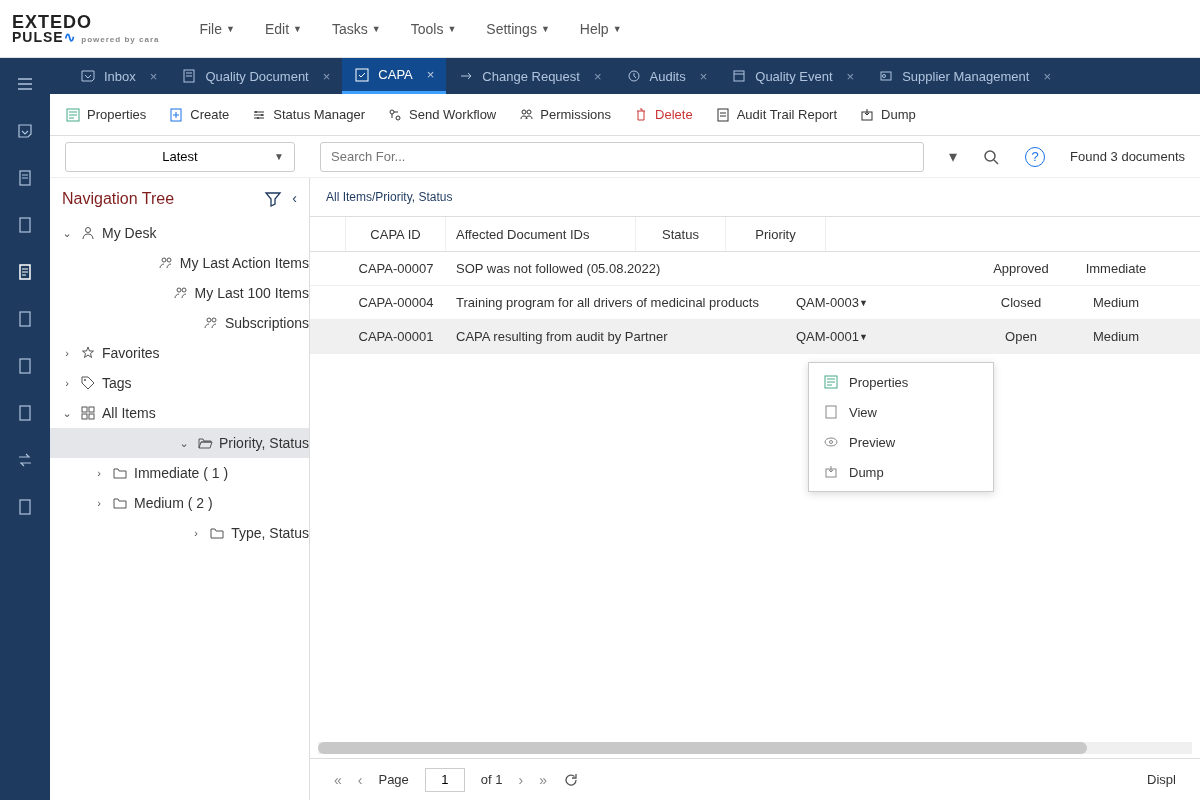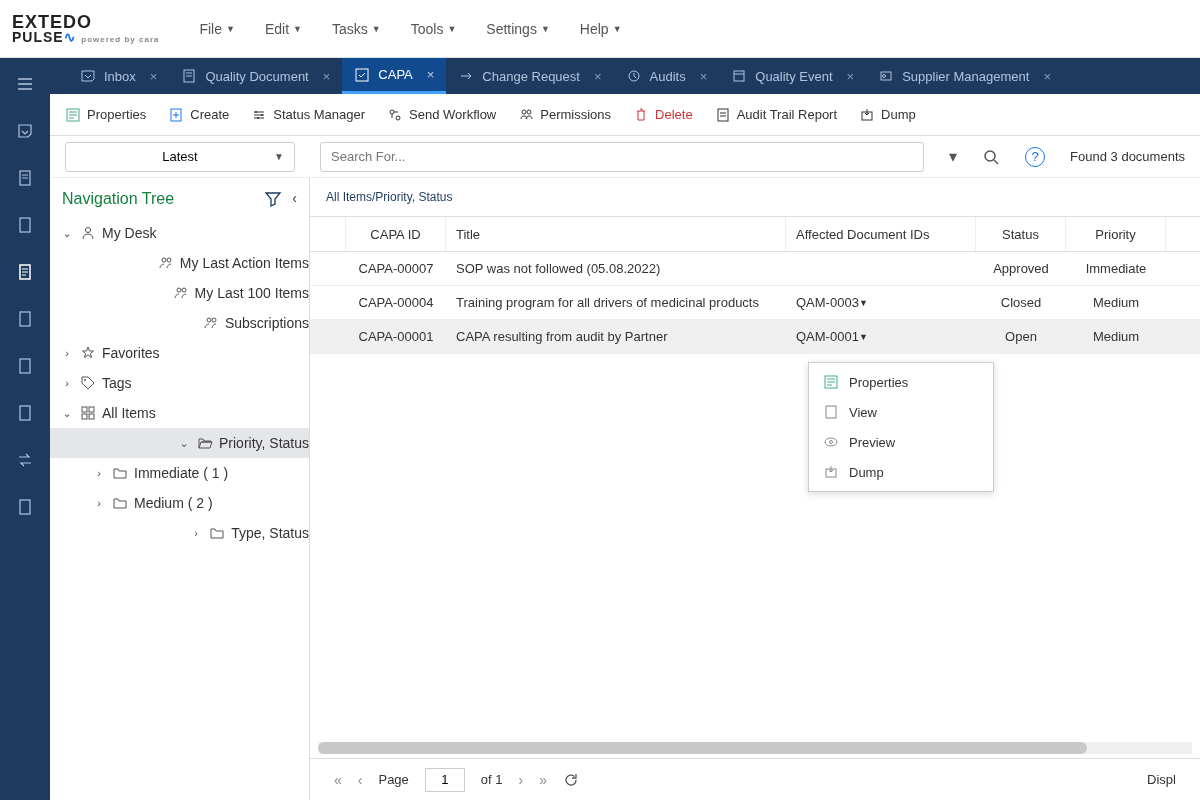--- a/index.html
+++ b/index.html
@@ -37,21 +37,21 @@
 .dropdown .dd-caret { position:absolute; right:10px; font-size:10px; color:#555;}
 .search-input { flex: 1; height: 30px; border: 1px solid #ccc; border-radius: 3px; padding: 0 10px; font-size: 13px; color:#999;}
 .search-ic { color:#555; cursor:pointer;}
 .help-ic { color:#1A73E8; cursor:pointer; border:1.5px solid #1A73E8; border-radius:50%; width:20px; height:20px; display:flex; align-items:center; justify-content:center; font-size:13px;}
 .found { font-size: 13px; color: #333; white-space:nowrap;}
 
 .content { flex: 1; display: flex; min-height: 0;}
 
 .sidebar { width: 260px; border-right: 1px solid #ddd; display: flex; flex-direction: column; }
 .side-head { display: flex; align-items: center; justify-content: space-between; padding: 12px 12px 10px; }
-.side-title { font-size: 16px; color: #15803d; font-weight: 500;}
+.side-title { font-size: 16px; color: #7f1d1d; font-weight: 500;}
 .side-icons { display:flex; gap:10px; color:#1E3A5F;}
 .tree { font-size: 14px; color: #333; overflow:auto;}
 .tree-row { display: flex; align-items: center; height: 30px; padding-left: 10px; gap:6px; cursor:pointer;}
 .tree-row.sel { background:#E4E6E9;}
 .tree-chev { width:14px; font-size:11px; color:#555; display:inline-flex; justify-content:center;}
 .tree-ic { width:16px; height:16px; display:inline-flex; align-items:center; justify-content:center; color:#555;}
 .indent1 { padding-left: 26px; justify-content: flex-end;}
 .indent2 { padding-left: 42px;}
 
 .grid-area { flex: 1; display: flex; flex-direction: column; min-width:0;}
@@ -467,21 +467,20 @@
             </div>
           </div>
       </div>
 
       <div class="grid-area">
         <div class="grid-title">All Items/Priority, Status</div>
         <div class="grid">
           <div class="grid-head" id="ghead">
               <div class="gh col-chk"></div>
               <div class="gh col-id">CAPA ID</div>
-              <div class="gh col-title">Title</div>
               <div class="gh col-aff">Affected Document IDs</div>
               <div class="gh col-stat">Status</div>
               <div class="gh col-prio">Priority</div>
             </div>
           <div id="gbody">
               <div class="grid-row">
                 <div class="gc col-chk"></div>
                 <div class="gc col-id" style="justify-content:center">CAPA-00007</div>
                 <div class="gc col-title">SOP was not followed (05.08.2022)</div>
                 <div class="gc col-aff"></div>

